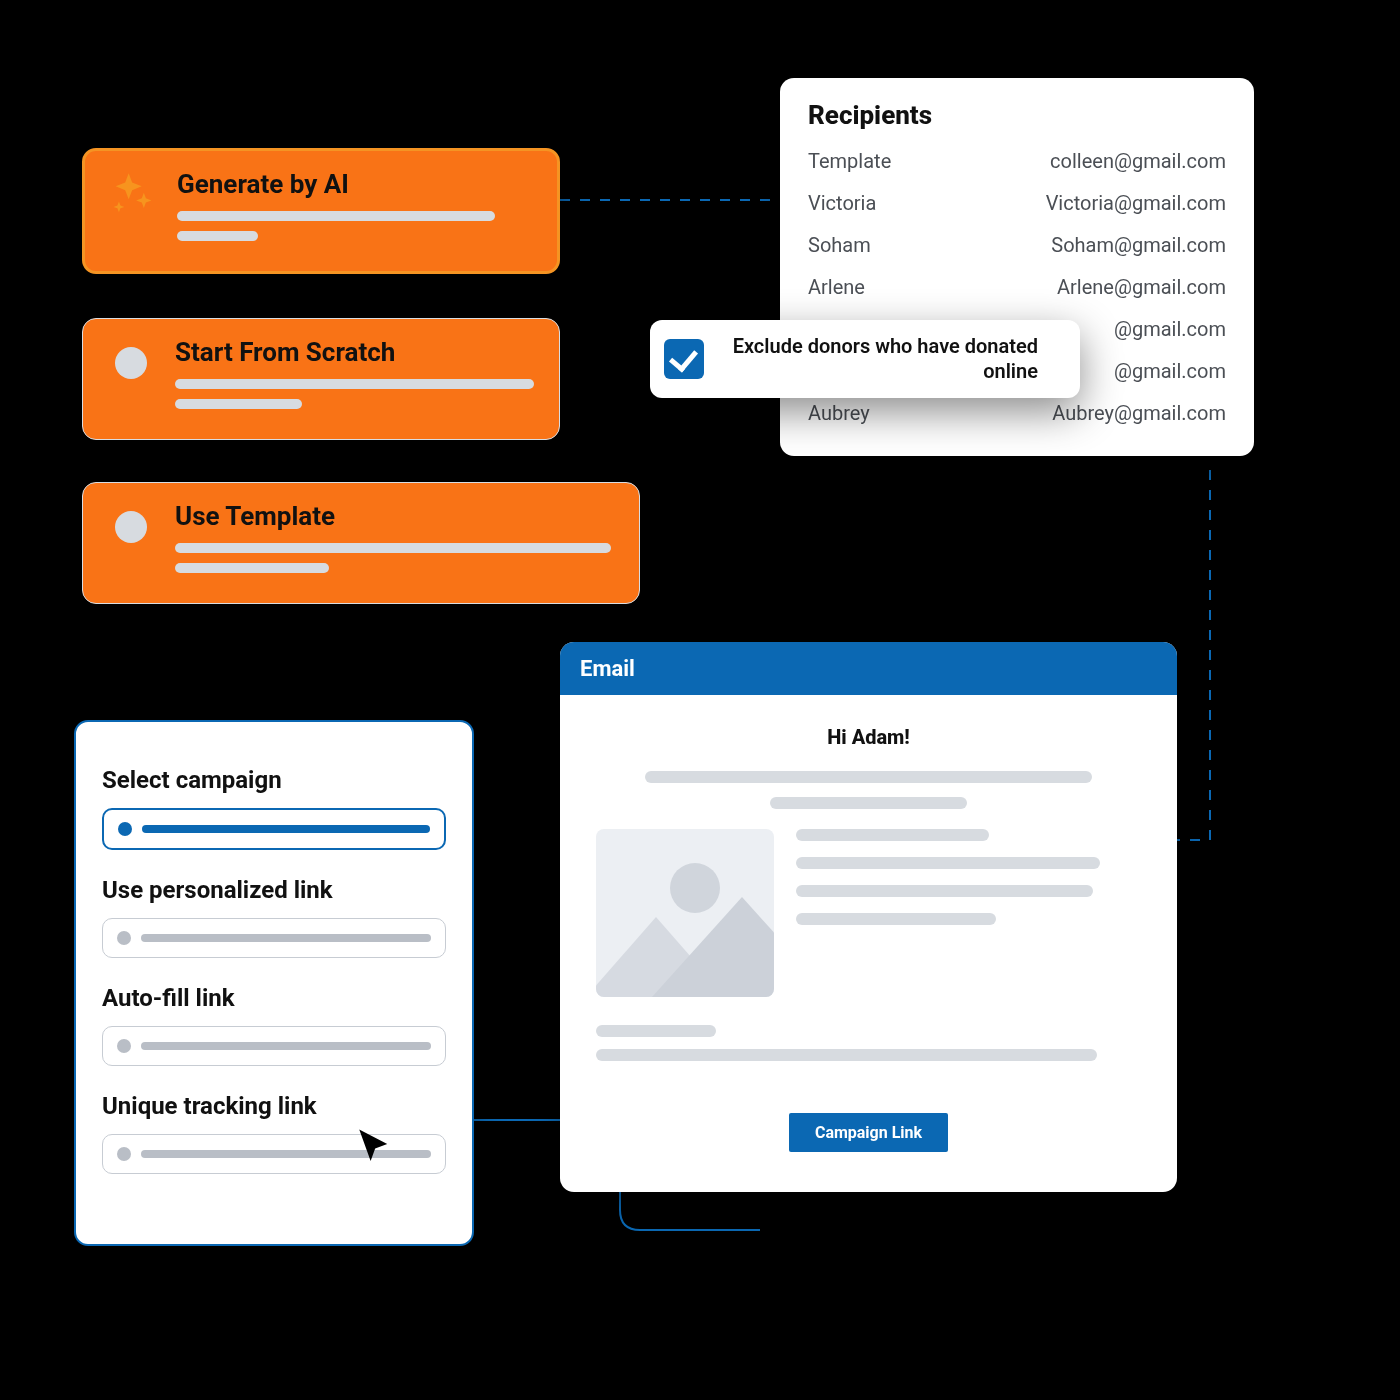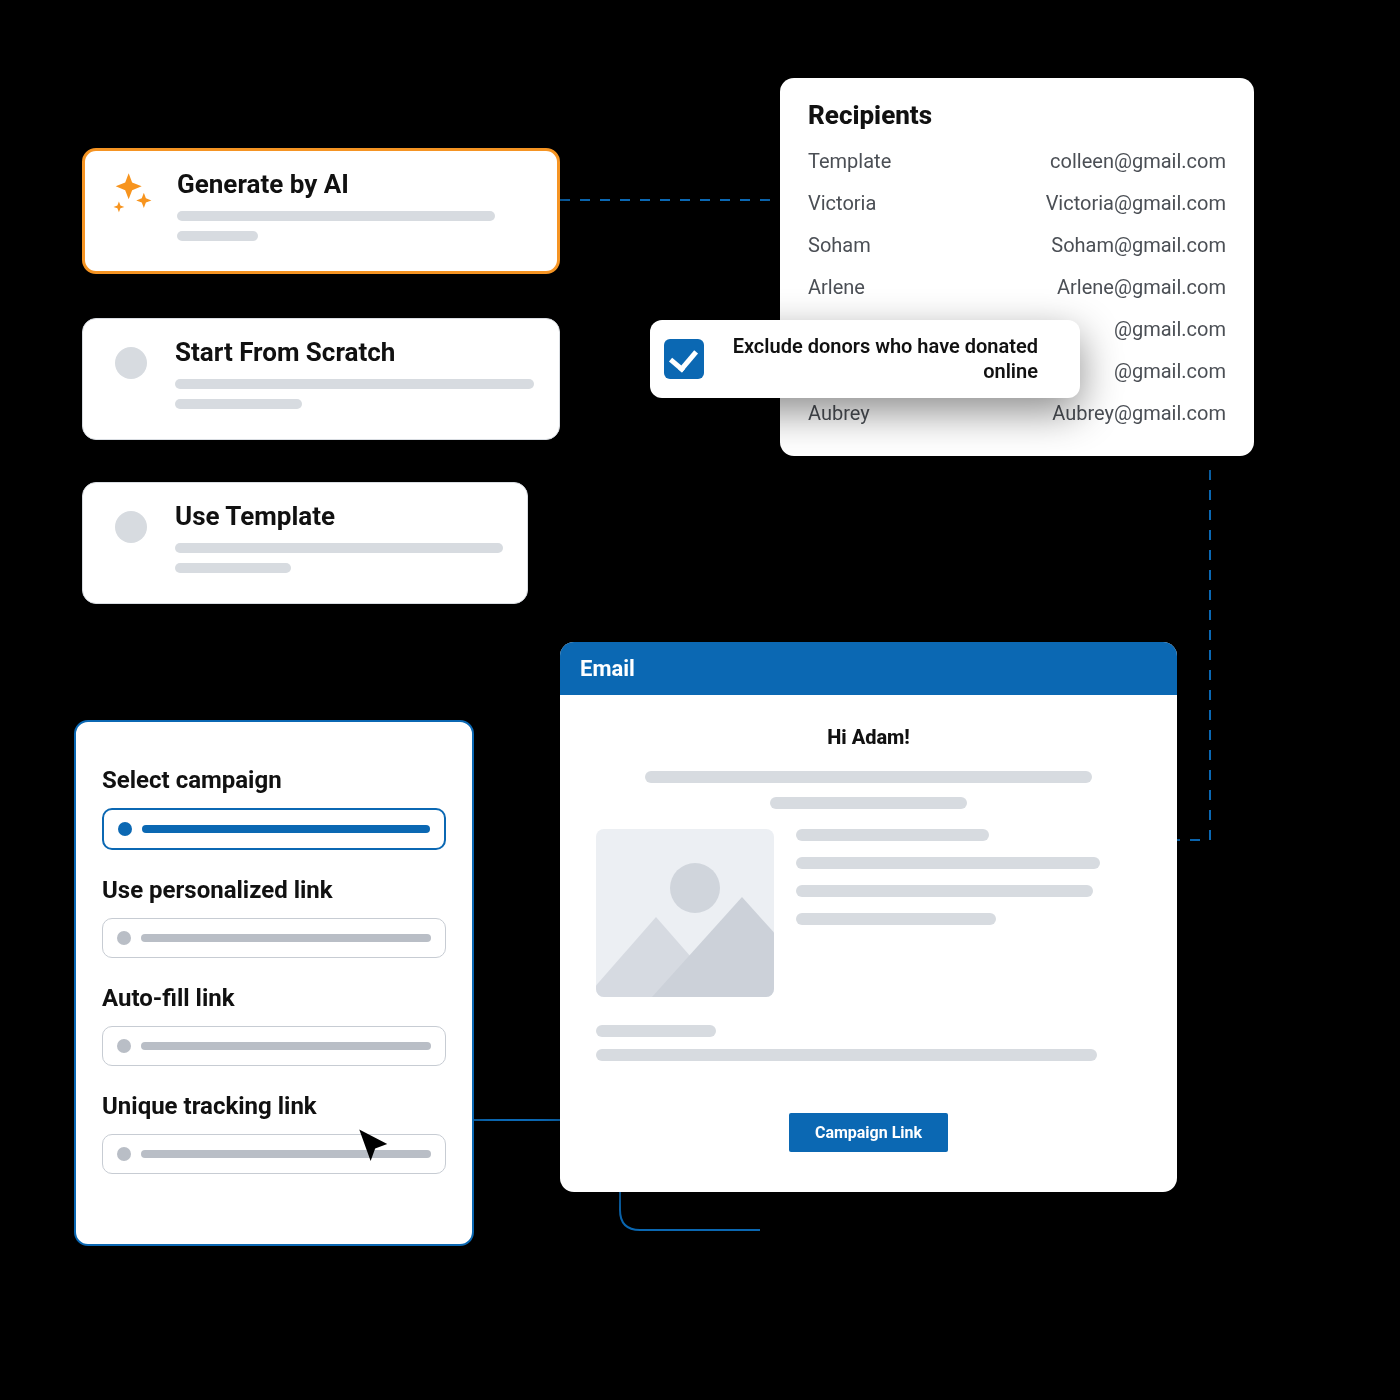--- a/index.html
+++ b/index.html
@@ -9,21 +9,21 @@
     background:#000;
     font-family: -apple-system, BlinkMacSystemFont, "Segoe UI", Roboto, Helvetica, Arial, sans-serif;
     position:relative;
     overflow:hidden;
   }
   .card {
     position:absolute; background:#fff; border-radius:14px;
     box-shadow: 0 10px 30px rgba(0,0,0,.35);
   }
   .option {
-    position:absolute; background:#ffffff; border-radius:14px;
+    position:absolute; background:#f97316; border-radius:14px;
     border:1.5px solid #d9dde2; display:flex; align-items:flex-start;
     padding:18px 10px 20px 22px; gap:18px;
     box-shadow: 0 6px 22px rgba(0,0,0,.25);
   }
   .option.selected { border:3px solid #f59423; box-shadow: 0 14px 36px rgba(0,0,0,.45);}
   .option .icon { flex:0 0 52px; height:52px; display:flex; align-items:center; justify-content:center;}
   .option .circle { width:32px; height:32px; border-radius:50%; background:#d7dbe0; }
   .option .body { flex:1; }
   .option .title { font-size:26px; font-weight:700; color:#111; margin-bottom:12px; }
   .bar { height:10px; border-radius:5px; background:#d7dbe0; margin-bottom:10px;}
@@ -121,21 +121,21 @@
   <div class="icon">
       <div class="circle"></div>
     </div>
   <div class="body">
     <div class="title">Start From Scratch</div>
     <div class="bar s3"></div>
     <div class="bar s4"></div>
   </div>
 </div>
 
-<div class="option" style="left:82px; top:482px; width:446px;">
+<div class="option" style="left:82px; top:482px; width:558px;">
   <div class="icon">
       <div class="circle"></div>
     </div>
   <div class="body">
     <div class="title">Use Template</div>
     <div class="bar s3"></div>
     <div class="bar s4"></div>
   </div>
 </div>
 

